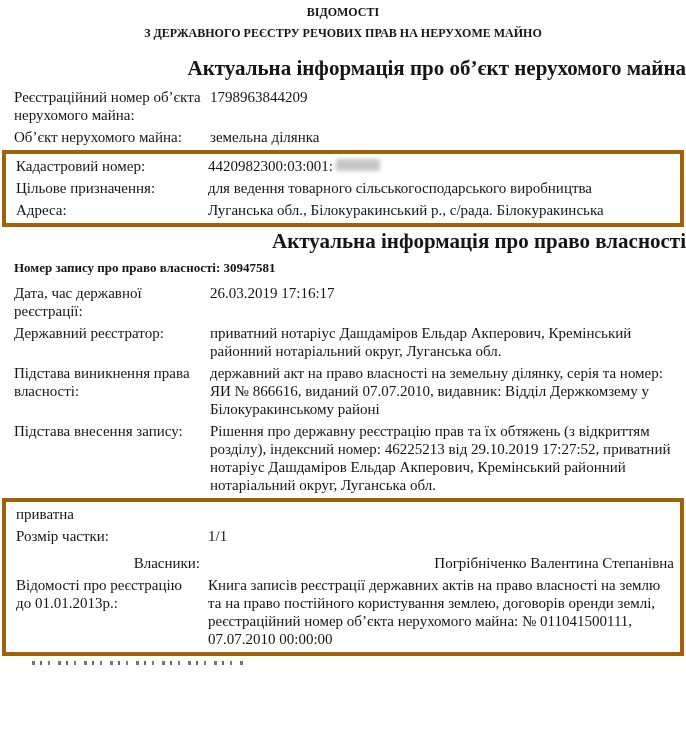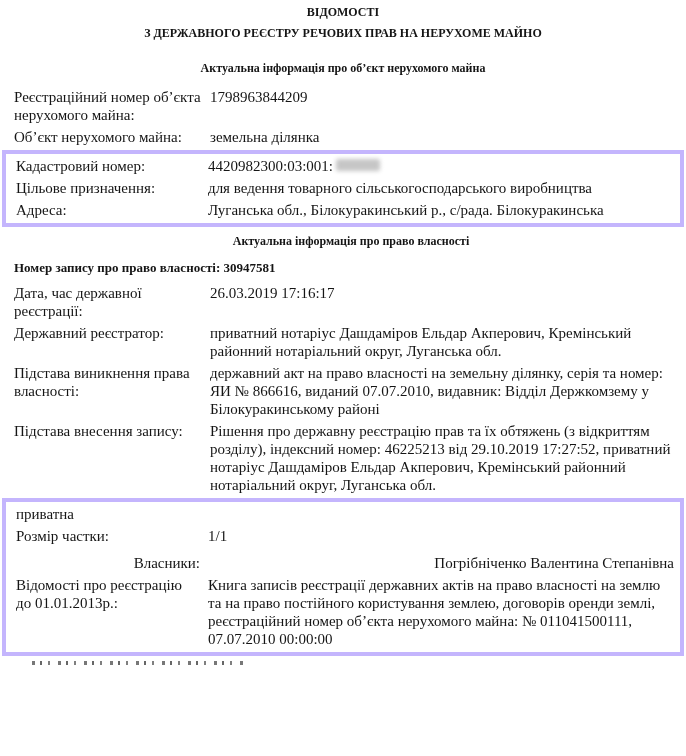--- a/index.html
+++ b/index.html
@@ -16,23 +16,23 @@
     color: #151515;
   }
   .doc-title {
     text-align: center;
     font-weight: bold;
     font-size: 12px;
     line-height: 21px;
   }
   .doc-title-first { margin-top: 2px; }
   .section-heading {
-    text-align: center;
+    text-align: right;
     font-weight: bold;
-    font-size: 12px;
+    font-size: 21px;
     line-height: 19px;
   }
   .heading-object { margin: 15px 0 10px 0; }
   .heading-ownership { margin: 5px 0 7px 16px; }
   .record-line {
     font-weight: bold;
     font-size: 13px;
     line-height: 19px;
     padding: 0 10px 0 14px;
     margin-bottom: 7px;
@@ -48,21 +48,21 @@
     width: 196px;
     line-height: 18px;
     padding-right: 8px;
     box-sizing: border-box;
   }
   .row .value {
     flex: 1;
     line-height: 18px;
   }
   .redbox {
-    border: 4px solid #c4b5fd;
+    border: 4px solid #a16207;
     margin: 2px 2px 5px 2px;
     padding: 3px 6px 4px 10px;
   }
   .redbox .row { padding: 0; }
   .redbox .row .label { flex: 0 0 192px; width: 192px; }
   .gap-top { margin-top: 9px; text-align: right; }
   .redacted {
     display: inline-block;
     width: 44px;
     height: 12px;

